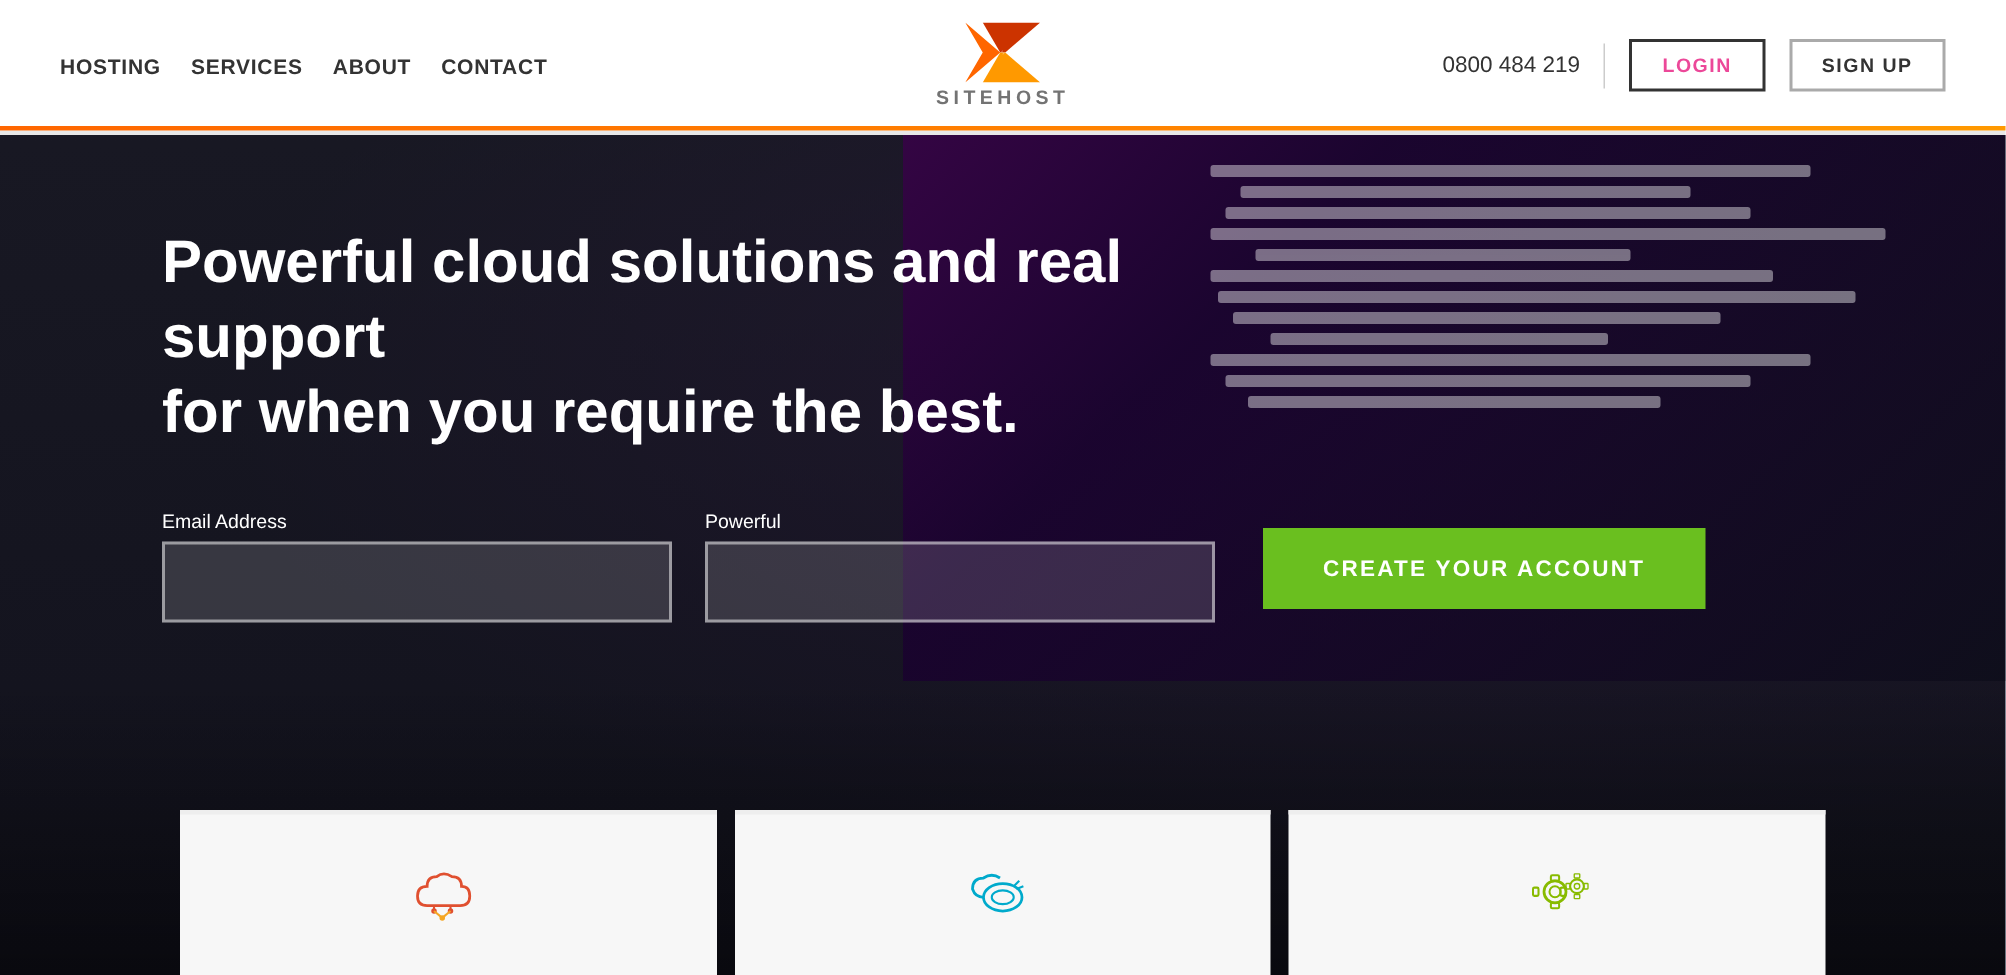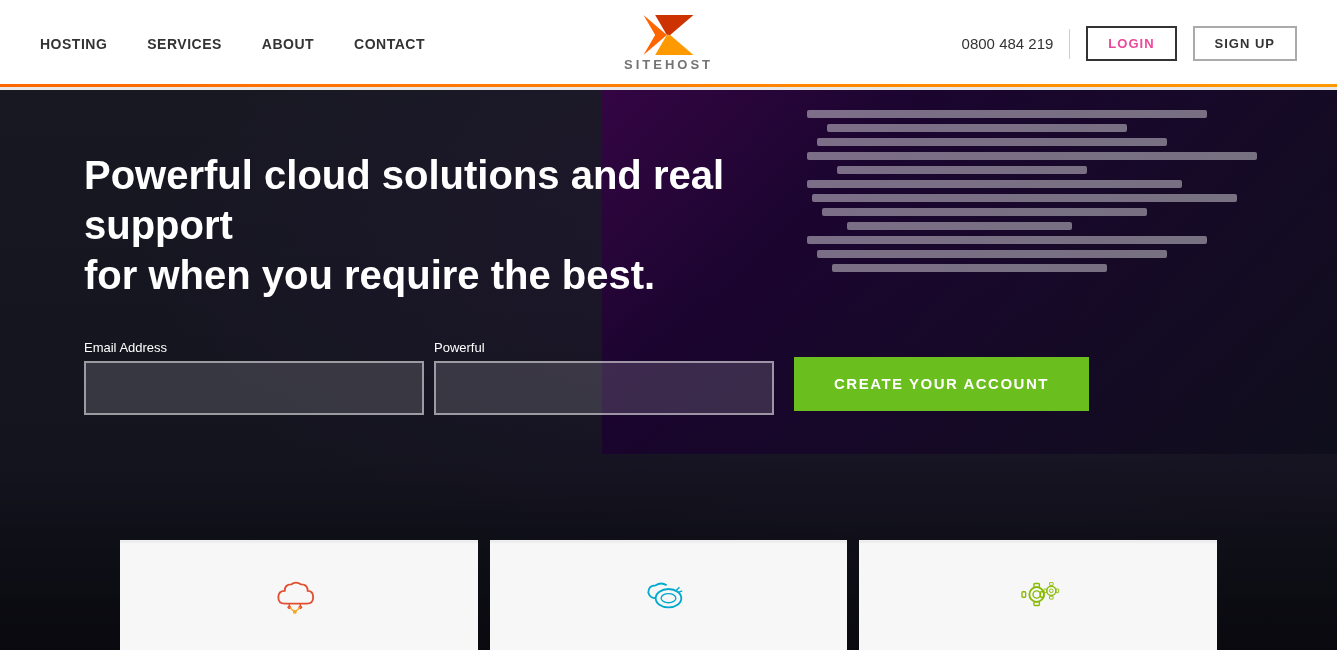--- a/index.html
+++ b/index.html
@@ -12,21 +12,21 @@
       background: #fff;
       height: 90px;
       display: flex;
       align-items: center;
       justify-content: space-between;
       padding: 0 40px;
       border-bottom: 3px solid #e8e8e8;
     }
     .nav-left {
       display: flex;
-      gap: 40px;
+      gap: 20px;
       align-items: center;
     }
     .nav-left a {
       text-decoration: none;
       color: #333;
       font-size: 14px;
       font-weight: 600;
       letter-spacing: 0.5px;
       text-transform: uppercase;
     }
@@ -120,34 +120,34 @@
       content: '';
       position: absolute;
       bottom: 0; left: 0;
       width: 100%;
       height: 35%;
       background: linear-gradient(to top, rgba(0,0,0,0.5), transparent);
     }
     .hero-content {
       position: relative;
       z-index: 2;
-      padding: 60px 0 0 84px;
+      padding: 60px 0 0 108px;
     }
     .hero-headline {
       color: #fff;
       font-size: 40px;
       font-weight: 700;
       line-height: 1.25;
       max-width: 700px;
       margin-bottom: 40px;
     }
     .hero-form {
       display: flex;
-      align-items: center;
-      gap: 0;
+      align-items: flex-start;
+      gap: 12px;
     }
     .form-group {
       display: flex;
       flex-direction: column;
       margin-right: 10px;
     }
     .form-label {
       color: #fff;
       font-size: 13px;
       margin-bottom: 6px;

